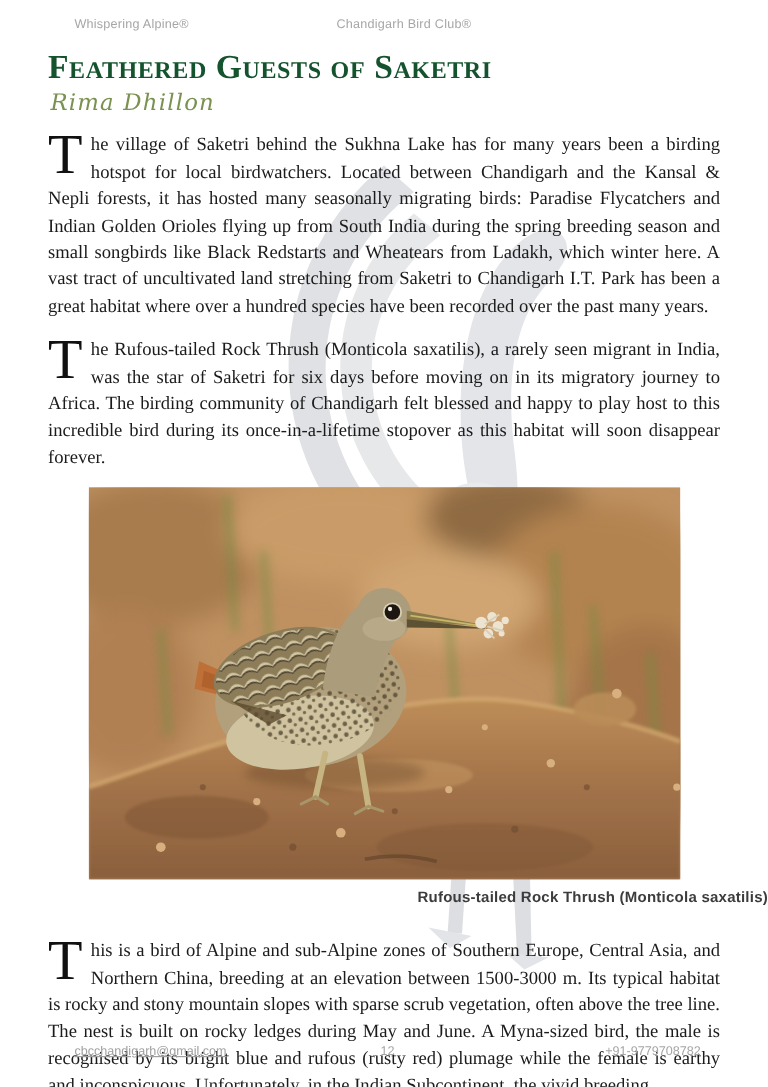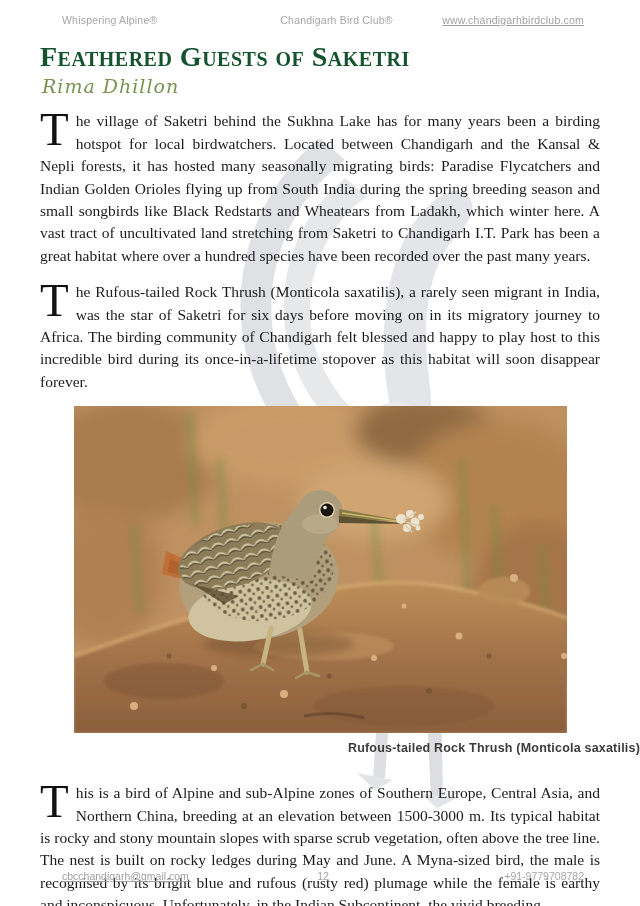--- a/index.html
+++ b/index.html
@@ -80,21 +80,20 @@
     <path d="M196,480 L206,680 L218,678 L214,482 Z" fill="#dcdee1"></path>
     <path d="M132,655 L168,662 L150,672 Z" fill="#e2e4e7"></path>
     <path d="M196,676 L232,680 L212,690 Z" fill="#e2e4e7"></path>
   </svg>
 
   <div class="content">
 
     <div class="header">
       <span class="h-left">Whispering Alpine®</span>
       <span class="h-center">Chandigarh Bird Club®</span>
-      <span class="h-right"><a href="#">www.chandigarhbirdclub.com</a></span>
     </div>
 
     <h1 class="title">Feathered Guests of Saketri</h1>
     <div class="author">Rima Dhillon</div>
 
     <p class="body-text"><span class="dropcap">T</span><span>he village of Saketri behind the Sukhna Lake has for many years been a birding hotspot for local birdwatchers. Located between Chandigarh and the Kansal &amp; Nepli forests, it has hosted many seasonally migrating birds: Paradise Flycatchers and Indian Golden Orioles flying up from South India during the spring breeding season and small songbirds like Black Redstarts and Wheatears from Ladakh, which winter here. A vast tract of uncultivated land stretching from Saketri to Chandigarh I.T. Park has been a great habitat where over a hundred species have been recorded over the past many years.</span></p>
 
     <p class="body-text"><span class="dropcap">T</span><span>he Rufous-tailed Rock Thrush </span><span class="species">(Monticola saxatilis)</span><span>, a rarely seen migrant in India, was the star of Saketri for six days before moving on in its migratory journey to Africa. The birding community of Chandigarh felt blessed and happy to play host to this incredible bird during its once-in-a-lifetime stopover as this habitat will soon disappear forever.</span></p>
 
     <figure>

